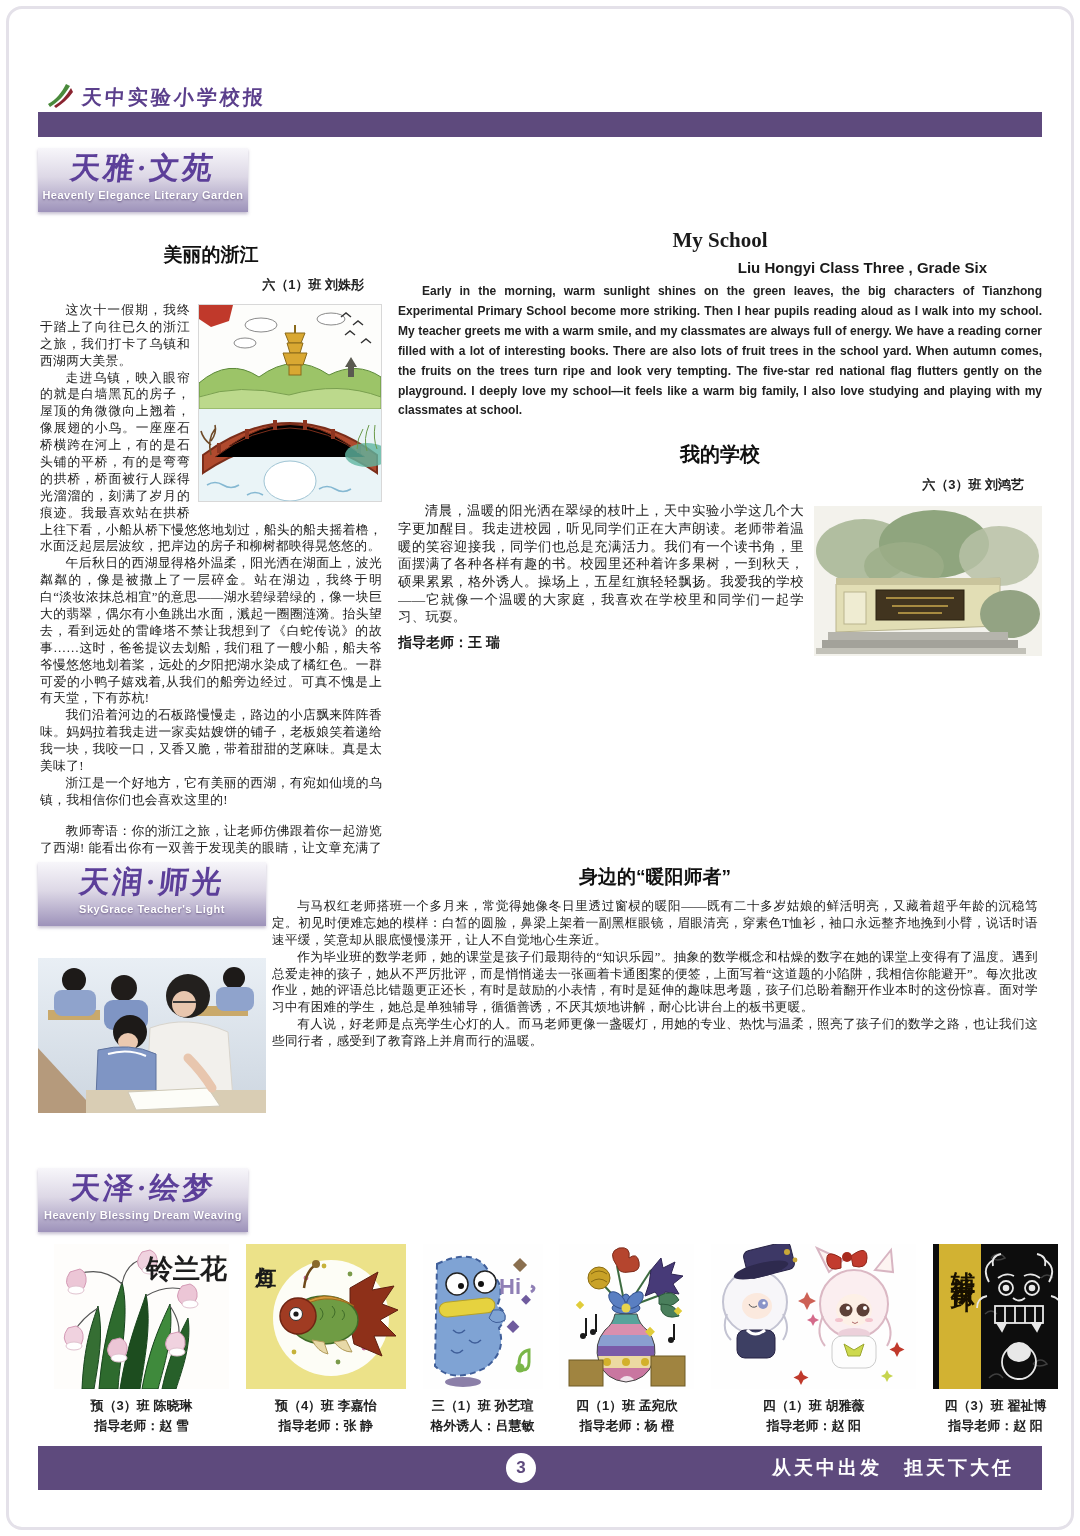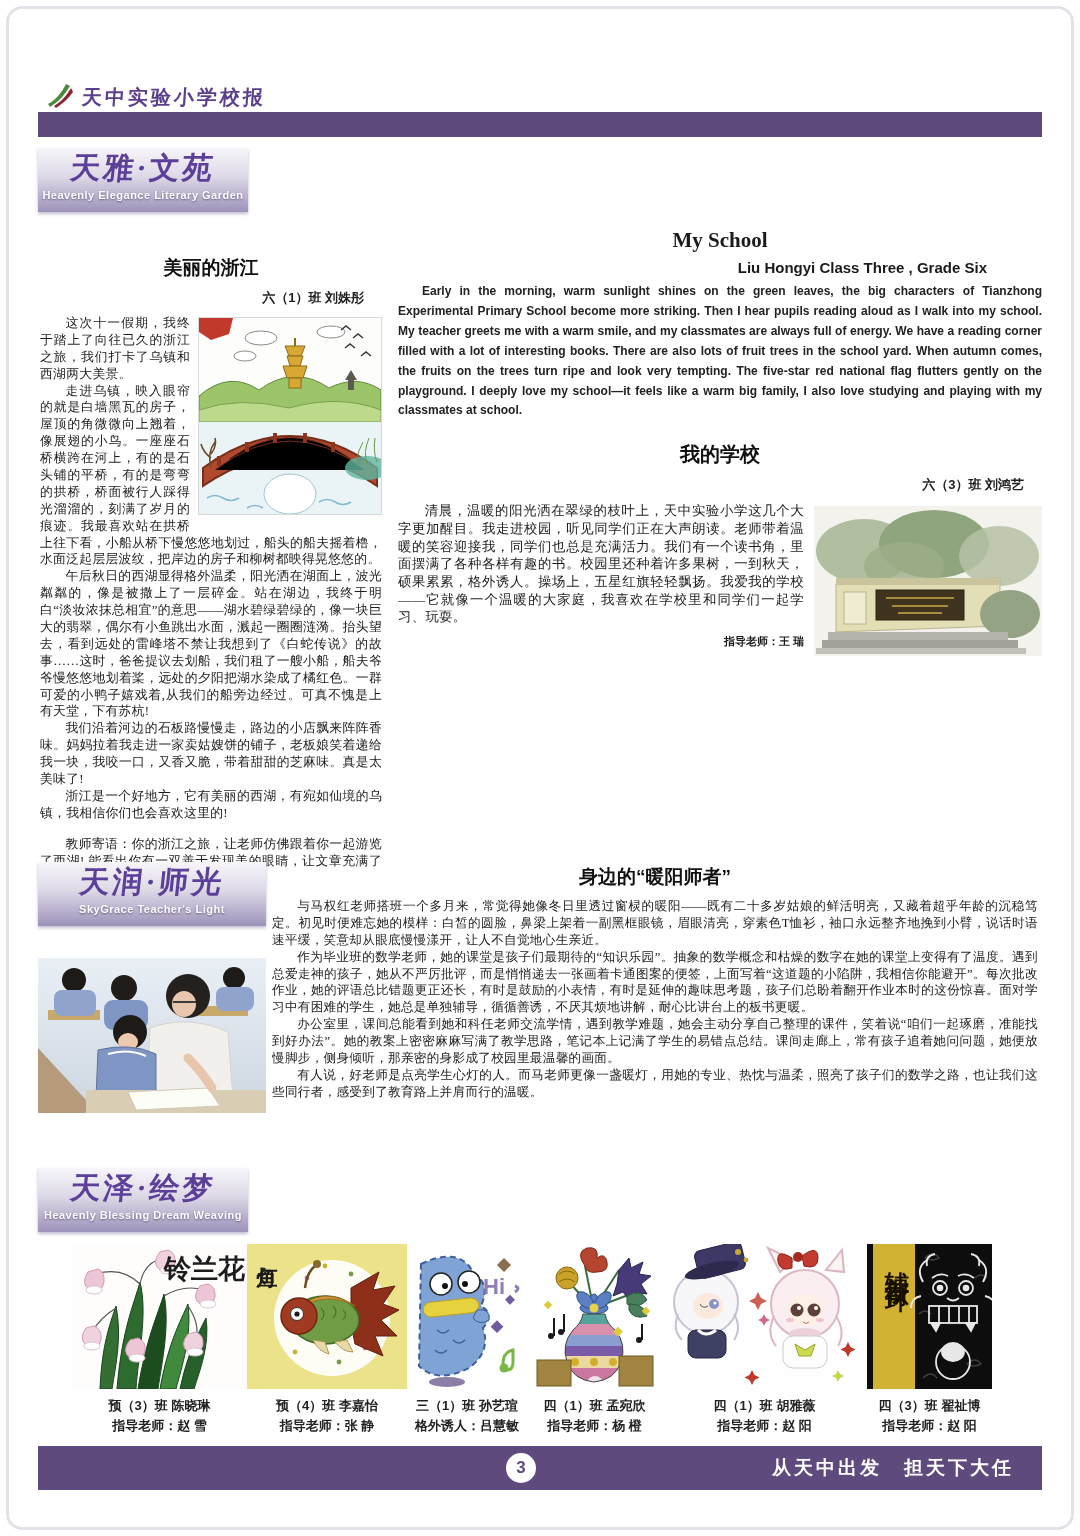--- a/index.html
+++ b/index.html
@@ -23,45 +23,45 @@
         font-family:"Liberation Sans",sans-serif;text-shadow:0 1px 2px rgba(60,40,90,.6);line-height:14px;}
 
   
   .h-cn{font-size:19px;font-weight:bold;text-align:center;margin:0 0 8px 0;
         font-family:"Liberation Sans",sans-serif;color:#111;}
   .byline{font-size:13px;font-weight:bold;text-align:right;font-family:"Liberation Sans",sans-serif;
         color:#222;margin:0 18px 8px 0;}
   .p-cn{font-size:12.8px;line-height:1.32;letter-spacing:.3px;text-align:justify;
         text-indent:2em;margin:0;color:#1c1c1c;}
 
-  .col-left{position:absolute;left:40px;top:255px;width:342px;height:612px;overflow:hidden;}
+  .col-left{position:absolute;left:40px;top:242px;width:342px;height:612px;overflow:hidden;}
   .col-left .art-float{float:right;width:182px;height:196px;margin:2px 0 6px 8px;
         border:1px solid #d8d8d8;background:#fff;}
-  .sig{font-size:11px;font-weight:bold;text-align:right;font-family:"Liberation Sans",sans-serif;
+  .sig{font-size:14px;font-weight:bold;text-align:left;font-family:"Liberation Sans",sans-serif;
         margin:8px 22px 0 0;}
 
   .col-right{position:absolute;left:398px;top:228px;width:644px;height:626px;overflow:hidden;}
   .h-en{font-size:21px;font-weight:bold;text-align:center;margin:0 0 6px 0;
         font-family:"Liberation Serif",serif;}
   .byline-en{font-size:15px;font-weight:bold;text-align:right;font-family:"Liberation Sans",sans-serif;
         margin:0 55px 6px 0;}
   .p-en{font-size:12px;font-weight:bold;line-height:1.66;text-align:justify;text-indent:2em;
         font-family:"Liberation Sans",sans-serif;color:#222;margin:0;}
   .myschool{margin-top:20px;}
   .myschool .gate-float{float:right;width:228px;height:150px;margin:4px 0 6px 10px;background:#f3f2ec;}
   .comment{margin-top:14px;clear:both;}
 
   
   .t-left{position:absolute;left:38px;top:862px;width:228px;}
   .t-photo{position:absolute;left:38px;top:958px;width:228px;height:155px;background:#dfe5ec;}
   .t-article{position:absolute;left:272px;top:864px;width:766px;height:292px;overflow:hidden;}
   .t-article .p-cn{font-size:12.6px;line-height:1.34;}
 
   
-  .artrow{position:absolute;left:30px;top:1244px;width:1004px;display:flex;justify-content:center;}
+  .artrow{position:absolute;left:54px;top:1244px;width:1004px;display:flex;justify-content:space-between;}
   .art-item{display:flex;flex-direction:column;align-items:center;}
   .art-img{height:145px;background:#fff;position:relative;overflow:hidden;}
   .cap{margin-top:7px;text-align:center;font-size:13px;font-weight:bold;line-height:1.5;
         font-family:"Liberation Sans",sans-serif;color:#222;}
   .vlabel{position:absolute;writing-mode:vertical-rl;font-weight:bold;font-family:"Liberation Serif",serif;}
 
   
   .footer{position:absolute;left:38px;top:1446px;width:1004px;height:44px;background:#5e4a7d;}
   .page-circle{position:absolute;left:468px;top:7px;width:30px;height:30px;border-radius:50%;
         background:#fff;color:#5e4a7d;font-weight:bold;font-size:17px;text-align:center;line-height:30px;
@@ -225,21 +225,20 @@
       <path d="M70 96 Q90 90 108 98" stroke="#fff" stroke-width="2" fill="none"></path>
       <rect x="48" y="132" width="180" height="23" fill="#d9cdb4"></rect>
       <polygon points="90,134 170,130 182,148 98,152" fill="#fdfdf8" stroke="#cfc9b8"></polygon>
       <path d="M150 100 q14 14 24 30" stroke="#e8c6ae" stroke-width="9" fill="none" stroke-linecap="round"></path>
     </svg>
   </div>
   <div class="t-article">
     <h2 class="h-cn">身边的“暖阳师者”</h2>
     <p class="p-cn">与马权红老师搭班一个多月来，常觉得她像冬日里透过窗棂的暖阳——既有二十多岁姑娘的鲜活明亮，又藏着超乎年龄的沉稳笃定。初见时便难忘她的模样：白皙的圆脸，鼻梁上架着一副黑框眼镜，眉眼清亮，穿素色T恤衫，袖口永远整齐地挽到小臂，说话时语速平缓，笑意却从眼底慢慢漾开，让人不自觉地心生亲近。</p>
     <p class="p-cn">作为毕业班的数学老师，她的课堂是孩子们最期待的“知识乐园”。抽象的数学概念和枯燥的数字在她的课堂上变得有了温度。遇到总爱走神的孩子，她从不严厉批评，而是悄悄递去一张画着卡通图案的便签，上面写着“这道题的小陷阱，我相信你能避开”。每次批改作业，她的评语总比错题更正还长，有时是鼓励的小表情，有时是延伸的趣味思考题，孩子们总盼着翻开作业本时的这份惊喜。面对学习中有困难的学生，她总是单独辅导，循循善诱，不厌其烦地讲解，耐心比讲台上的板书更暖。</p>
-    <p class="p-cn">办公室里，课间总能看到她和科任老师交流学情，遇到教学难题，她会主动分享自己整理的课件，笑着说“咱们一起琢磨，准能找到好办法”。她的教案上密密麻麻写满了教学思路，笔记本上记满了学生的易错点总结。课间走廊上，常有孩子追着她问问题，她便放慢脚步，侧身倾听，那亲密的身影成了校园里最温馨的画面。</p>
     <p class="p-cn">有人说，好老师是点亮学生心灯的人。而马老师更像一盏暖灯，用她的专业、热忱与温柔，照亮了孩子们的数学之路，也让我们这些同行者，感受到了教育路上并肩而行的温暖。</p>
   </div>
 
   <div class="banner" style="left:38px;top:1168px;">
     <div class="cn">天泽·绘梦</div>
     <div class="en">Heavenly Blessing Dream Weaving</div>
   </div>
 
   <div class="artrow">
 

